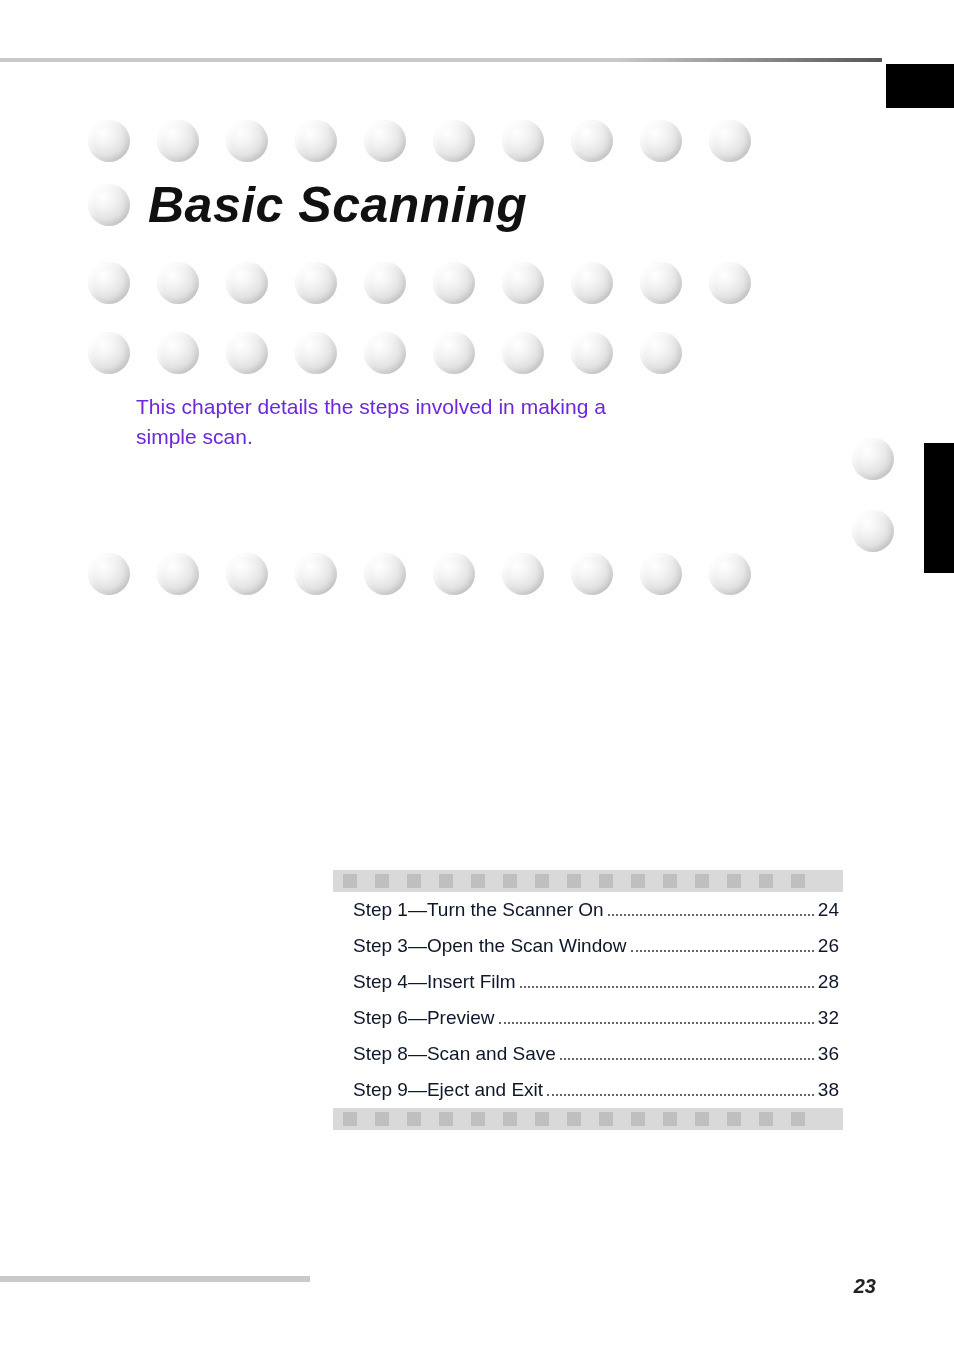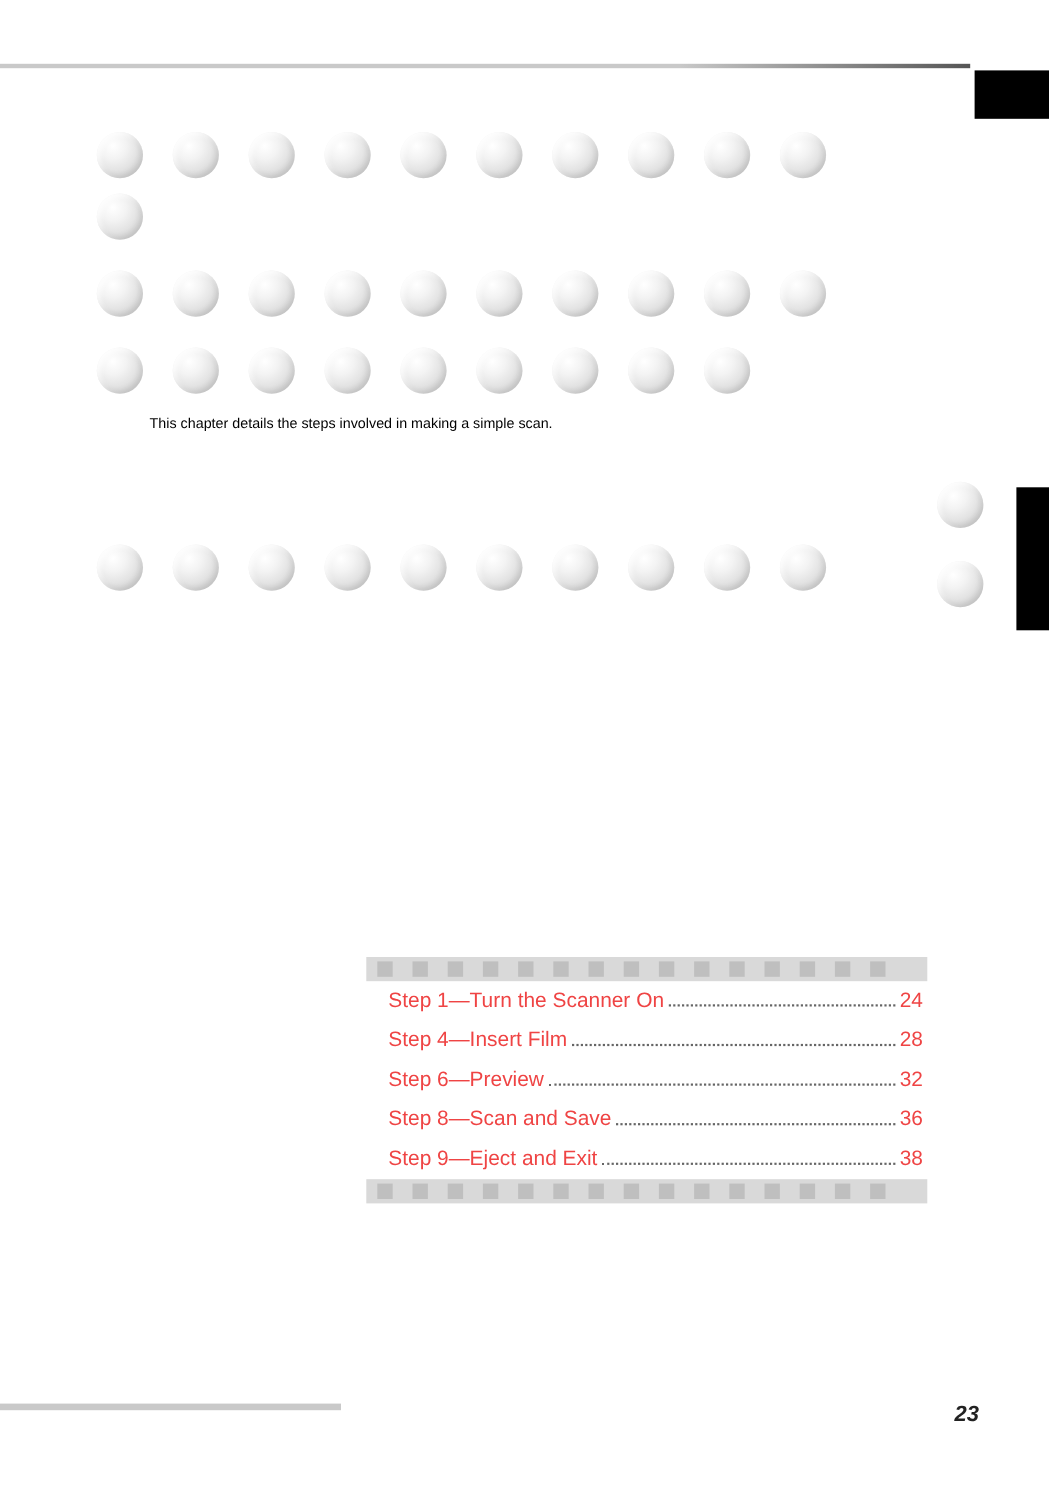--- a/index.html
+++ b/index.html
@@ -79,22 +79,22 @@
     .title {
       font-size: 50px;
       font-weight: 800;
       font-style: italic;
       letter-spacing: 0.5px;
       color: #111;
     }
     .intro {
       margin: 18px 0 0 54px;
       width: 470px;
-      font-size: 13px;
-      color: #000000;
+      font-size: 21px;
+      color: #6d28d9;
       text-align: justify;
       line-height: 1.45;
     }
     .toc {
       position: absolute;
       top: 870px;
       left: 333px;
       width: 510px;
     }
     .toc-band {
@@ -107,33 +107,33 @@
       width: 14px;
       height: 14px;
       background: #bfbfbf;
       flex-shrink: 0;
     }
     .toc-item {
       display: flex;
       align-items: baseline;
       padding: 7px 4px 7px 20px;
       font-size: 19px;
-      color: #ef4444;
+      color: #0f172a;
       white-space: nowrap;
     }
     .toc-leader {
       flex: 1;
       border-bottom: 2px dotted #666;
       margin: 0 4px 4px 4px;
       min-width: 10px;
     }
     .page-num {
       position: absolute;
       bottom: 54px;
-      right: 64px;
+      right: 78px;
       font-size: 20px;
       font-style: italic;
       font-weight: 700;
       color: #222;
     }
   </style>
 </head>
 <body>
 
 <div class="top-rule"></div>
@@ -151,20 +151,21 @@
     <div class="dot"></div>
     <div class="dot"></div>
     <div class="dot"></div>
     <div class="dot"></div>
     <div class="dot"></div>
     <div class="dot"></div>
   </div>
 
   <div class="title-row">
     <div class="dot"></div>
+    <h1 class="title">Basic Scanning</h1>
   </div>
 
   <div class="dot-row">
     <div class="dot"></div>
     <div class="dot"></div>
     <div class="dot"></div>
     <div class="dot"></div>
     <div class="dot"></div>
     <div class="dot"></div>
     <div class="dot"></div>
@@ -225,20 +226,25 @@
       <div class="sq"></div>
       <div class="sq"></div>
   </div>
 
   <div class="toc-item">
     <span>Step 1—Turn the Scanner On</span>
     <span class="toc-leader"></span>
     <span>24</span>
   </div>
   <div class="toc-item">
+    <span>Step 3—Open the Scan Window</span>
+    <span class="toc-leader"></span>
+    <span>26</span>
+  </div>
+  <div class="toc-item">
     <span>Step 4—Insert Film</span>
     <span class="toc-leader"></span>
     <span>28</span>
   </div>
   <div class="toc-item">
     <span>Step 6—Preview</span>
     <span class="toc-leader"></span>
     <span>32</span>
   </div>
   <div class="toc-item">

